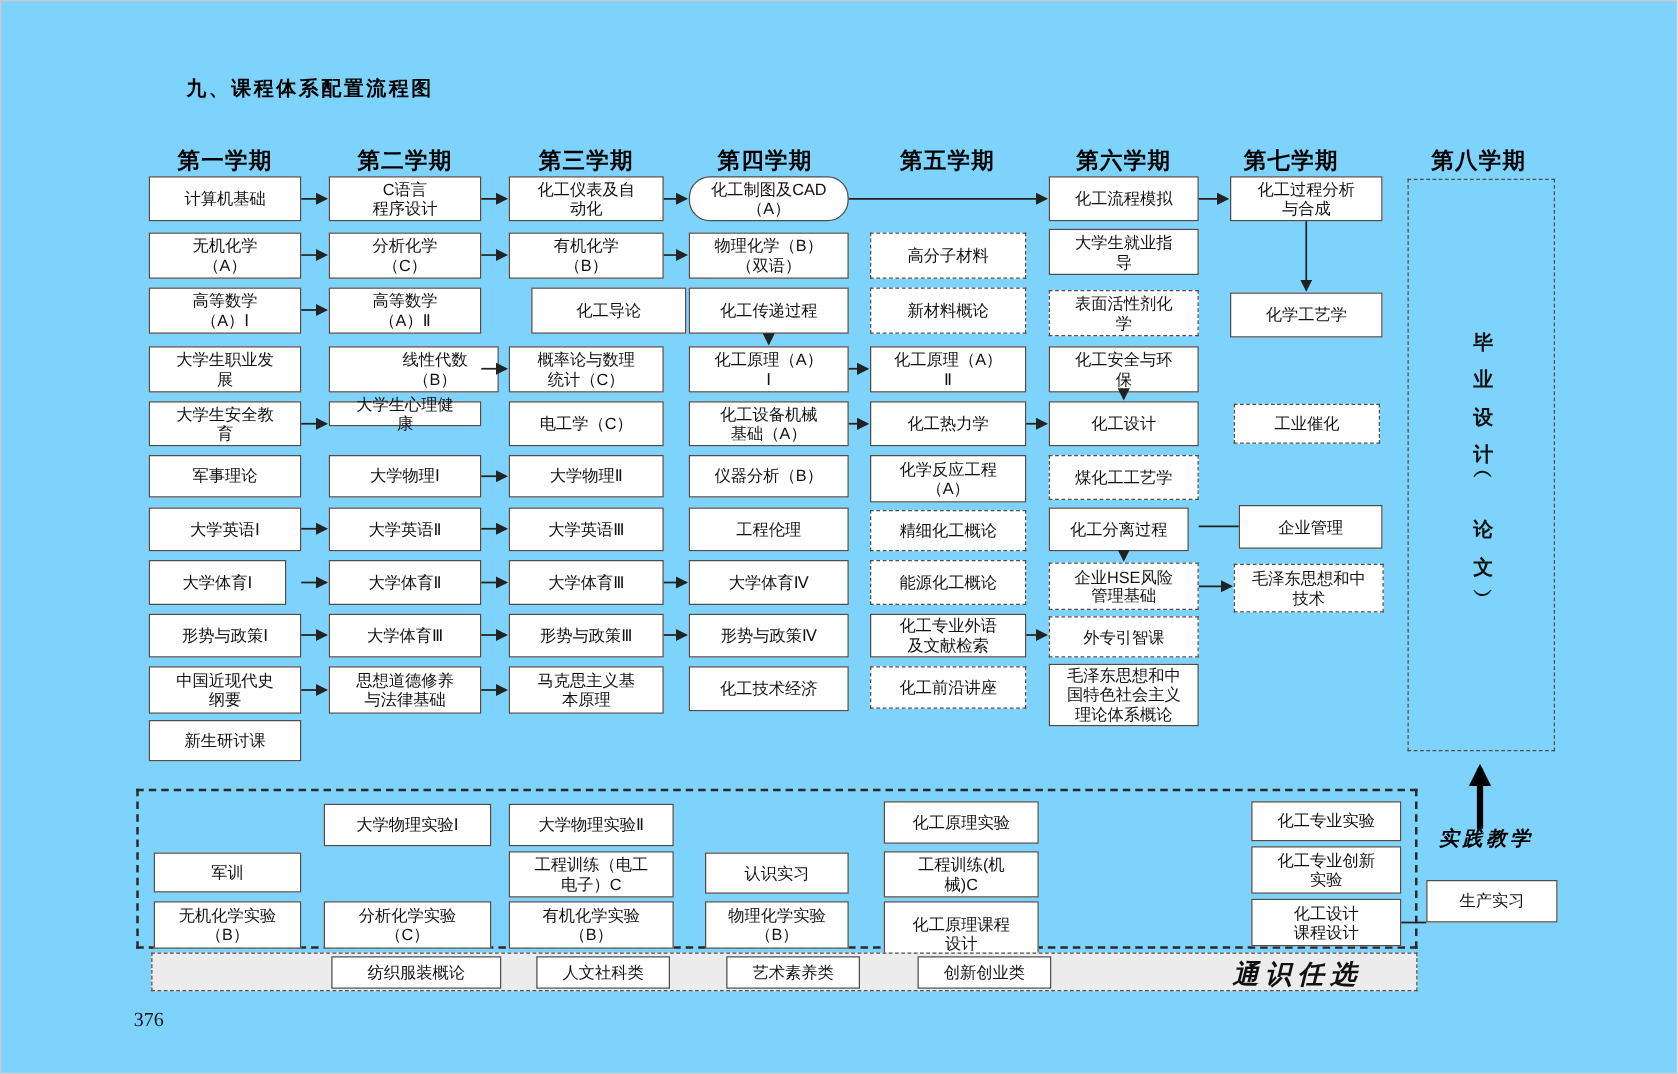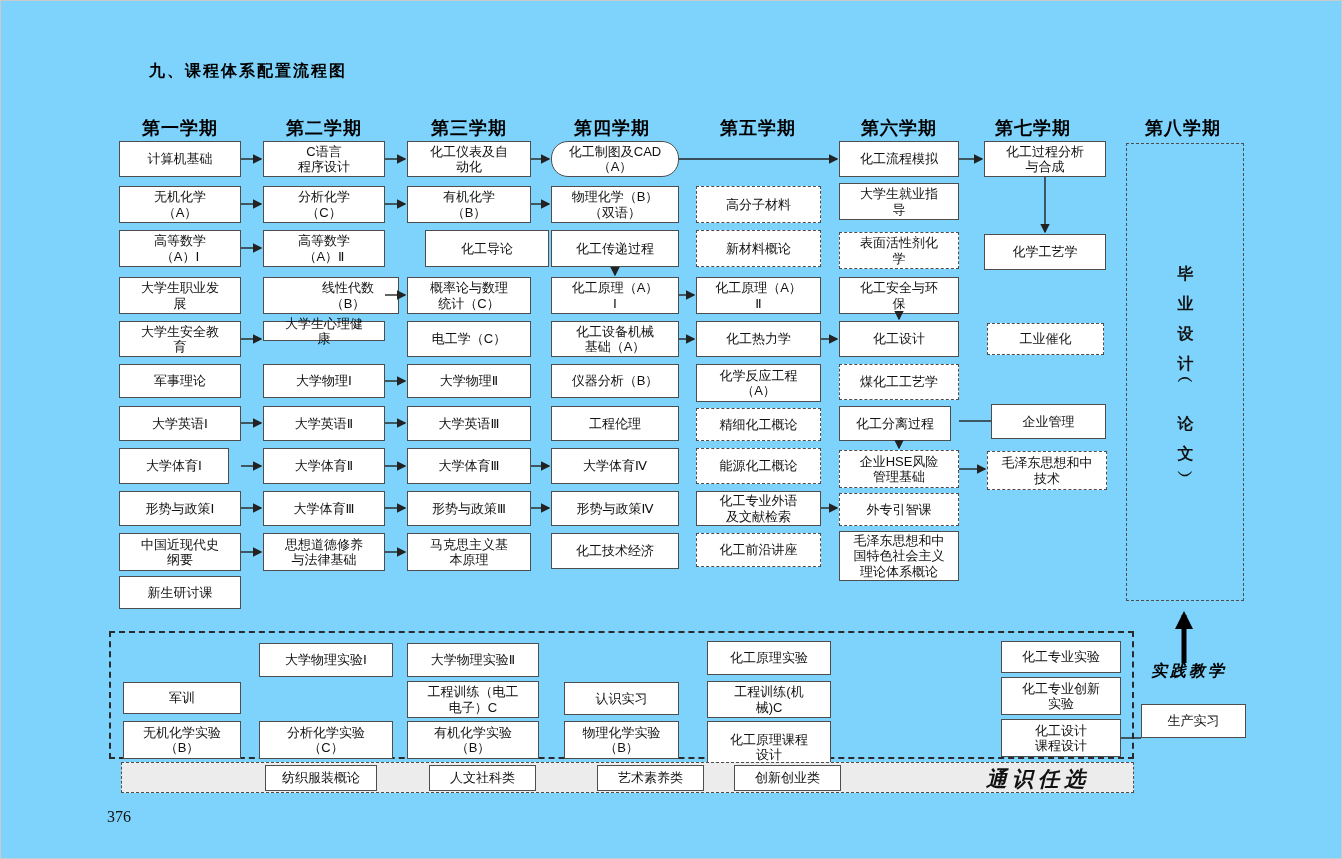--- a/index.html
+++ b/index.html
@@ -193,23 +193,23 @@
       <div class="box" style="left: 1000px; top: 676px; width: 120px; height: 38px;">化工专业创新
 实验</div>
       <div class="box" style="left: 1000px; top: 718px; width: 120px; height: 38px;">化工设计
 课程设计</div>
       <div class="box" style="left: 1140px; top: 703px; width: 105px; height: 34px;">生产实习</div>
     </div>
   <div class="practice-label">实践教学</div>
 
   <div class="elective-band"></div>
   <div id="elective-items">
-      <div class="box" style="left: 264px; top: 764px; width: 112px; height: 26px;">纺织服装概论</div>
+      <div class="box" style="left: 264px; top: 764px; width: 136px; height: 26px;">纺织服装概论</div>
       <div class="box" style="left: 428px; top: 764px; width: 107px; height: 26px;">人文社科类</div>
-      <div class="box" style="left: 596px; top: 764px; width: 107px; height: 26px;">艺术素养类</div>
+      <div class="box" style="left: 580px; top: 764px; width: 107px; height: 26px;">艺术素养类</div>
       <div class="box" style="left: 733px; top: 764px; width: 107px; height: 26px;">创新创业类</div>
     </div>
   <div class="elective-label">通识任选</div>
 
   <div class="page-number">376</div>
 
   <svg class="overlay" width="1342" height="859">
     <defs>
       <marker id="ah" markerWidth="7" markerHeight="7" refX="6" refY="3.5" orient="auto">
         <path d="M0,0 L7,3.5 L0,7 z" fill="#222"></path>

